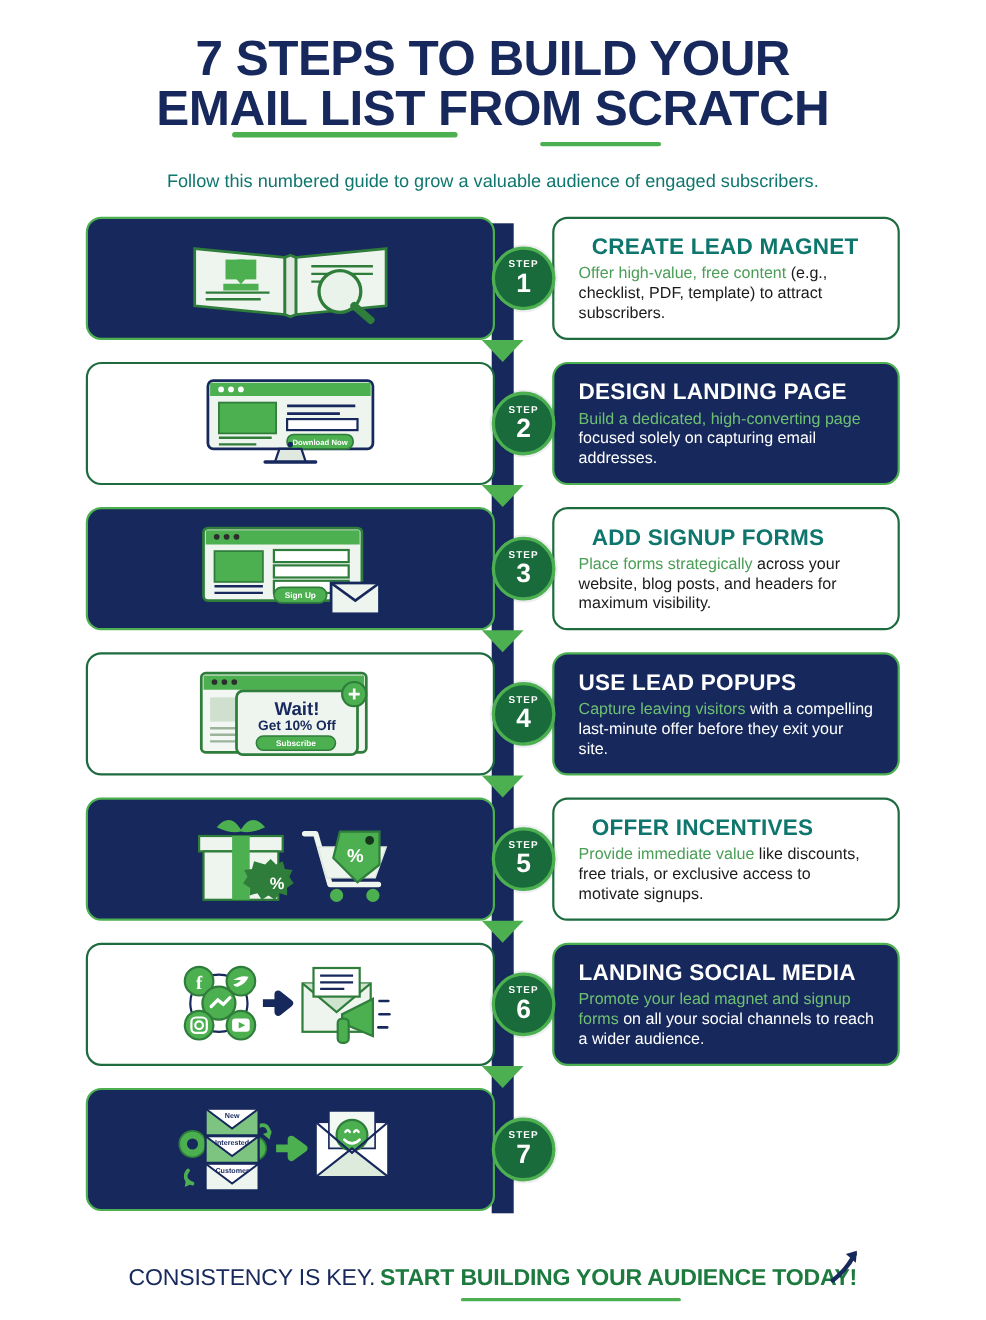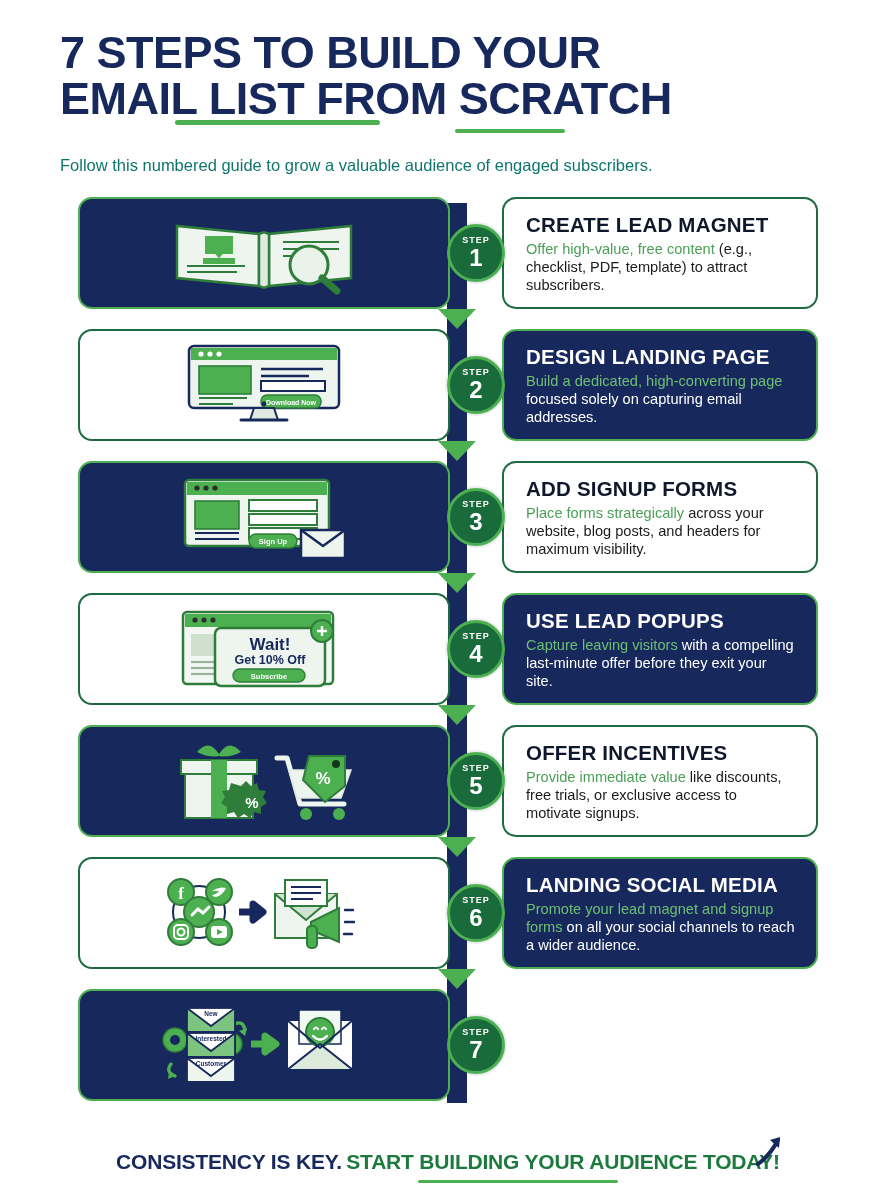--- a/index.html
+++ b/index.html
@@ -5,21 +5,21 @@
   * { box-sizing: border-box; margin: 0; padding: 0; }
   body {
     width: 896px; height: 1200px;
     background: #ffffff;
     font-family: "Liberation Sans", sans-serif;
     overflow: hidden;
     position: relative;
   }
 
   
-  .header { padding: 30px 60px 0; text-align: left; }
+  .header { padding: 30px 96px 0; text-align: center; }
   .title {
     font-size: 45px; font-weight: 700; line-height: 1.02;
     letter-spacing: -0.5px; color: #16285c;
     font-family: "Liberation Sans", sans-serif;
   }
   .title-underline-wrap { position: relative; height: 16px; }
   .title-underline {
     position: absolute; left: 115px; top: -2px;
     width: 205px; height: 5px; background: #4caf50;
     border-radius: 3px;
@@ -56,21 +56,21 @@
   }
   .panel-text {
     flex: 1; margin-left: 52px; padding: 13px 20px 10px 22px;
     border: 2.5px solid #1d6b3f; display: flex;
     flex-direction: column; justify-content: center;
   }
 
   
   .dark .panel-icon { background: #16285c; border-color: #4caf50; }
   .dark .panel-text { background: #ffffff; border-color: #1d6b3f; }
-  .dark .step-title { color: #0f172a; }
+  .dark .step-title { color: #0f766e; margin-left: 12px; }
   .dark .step-desc { color: #1b1b1b; }
   .dark .step-desc .hl { color: #4a9e56; }
 
   
   .light .panel-icon { background: #ffffff; border-color: #1d6b3f; }
   .light .panel-text { background: #16285c; border-color: #4caf50; }
   .light .step-title { color: #ffffff; }
   .light .step-desc { color: #ffffff; }
   .light .step-desc .hl { color: #6fbf73; }
 
@@ -110,21 +110,21 @@
 
   
   .icon-art { width: 210px; height: 86px; }
 
   
   .footer {
     position: absolute; bottom: 26px; left: 0; width: 896px;
     text-align: center;
   }
   .footer-line { display: inline-block; position: relative; }
-  .footer-a { font-size: 21px; font-weight: 700; color: #16285c; letter-spacing: -0.2px; }
+  .footer-a { font-size: 21px; font-weight: 400; color: #16285c; letter-spacing: -0.2px; }
   .footer-b { font-size: 21px; font-weight: 700; color: #1d7a3e; letter-spacing: -0.2px; }
   .footer-underline {
     position: absolute; left: 302px; bottom: -9px;
     width: 200px; height: 3.5px; background: #4caf50; border-radius: 3px;
   }
   .footer-arrow { position: absolute; right: -6px; top: -16px; }
 </style>
 </head>
 <body>
 

